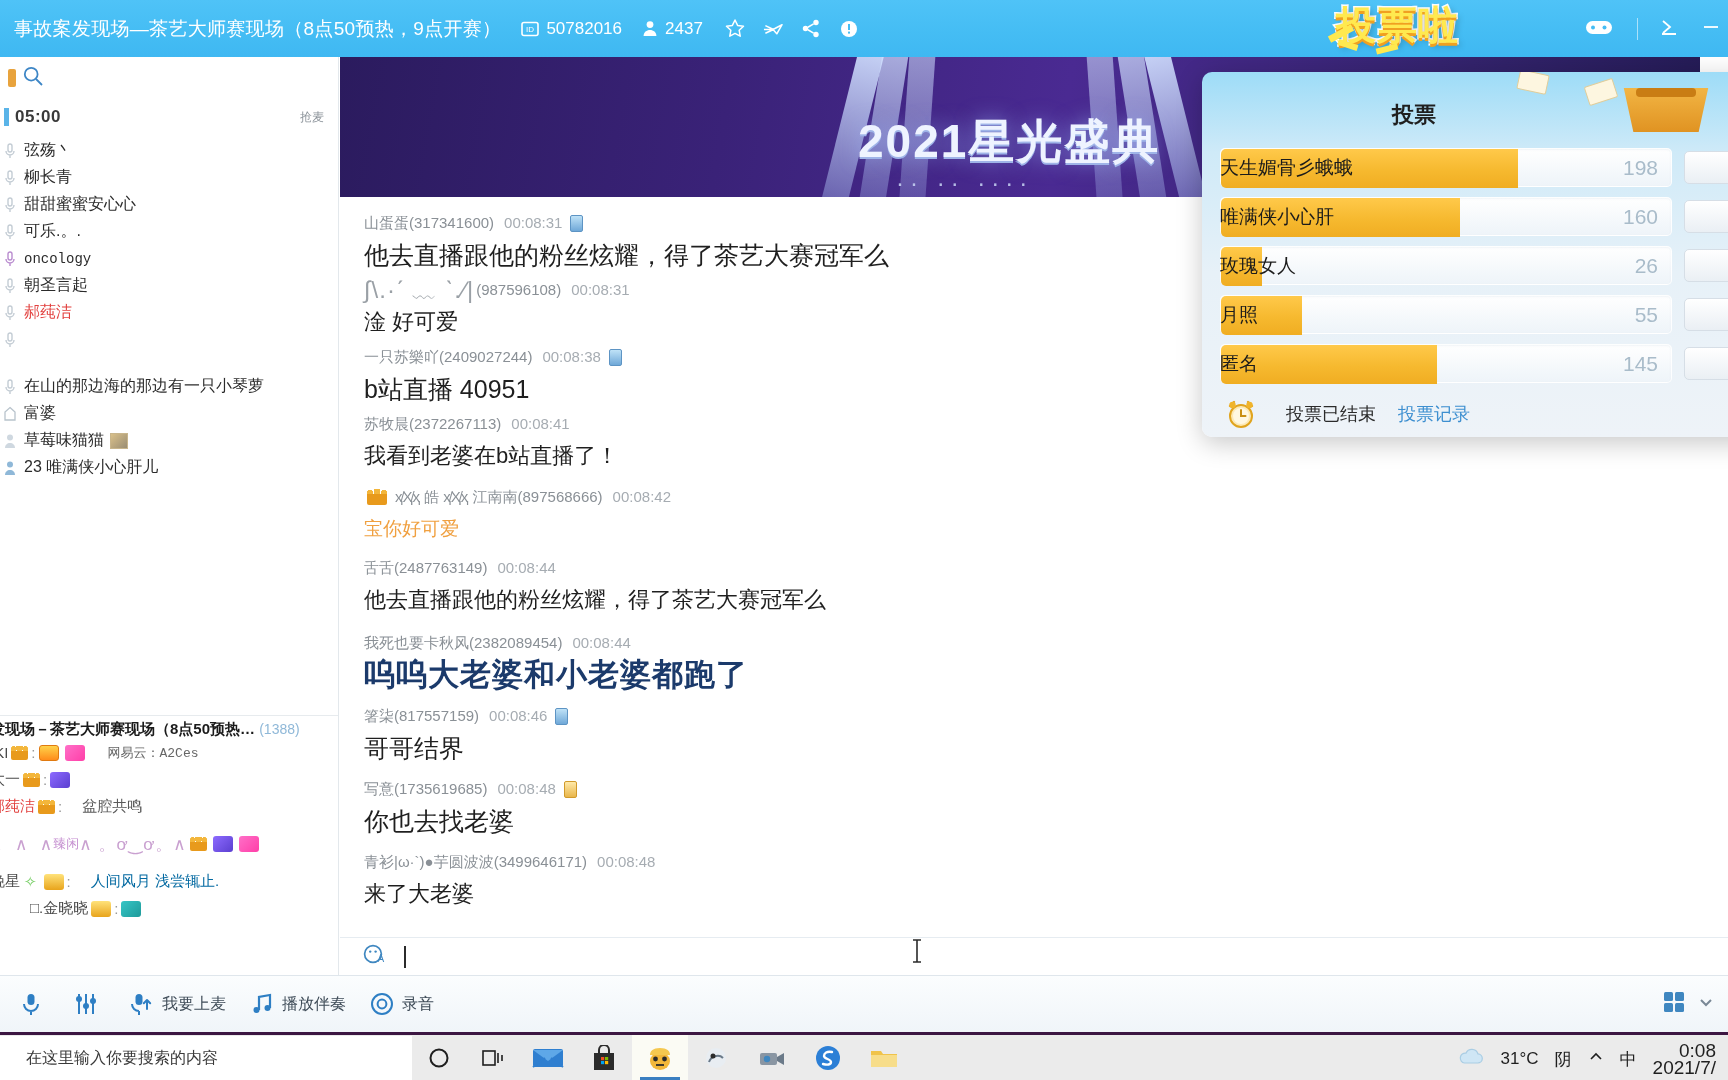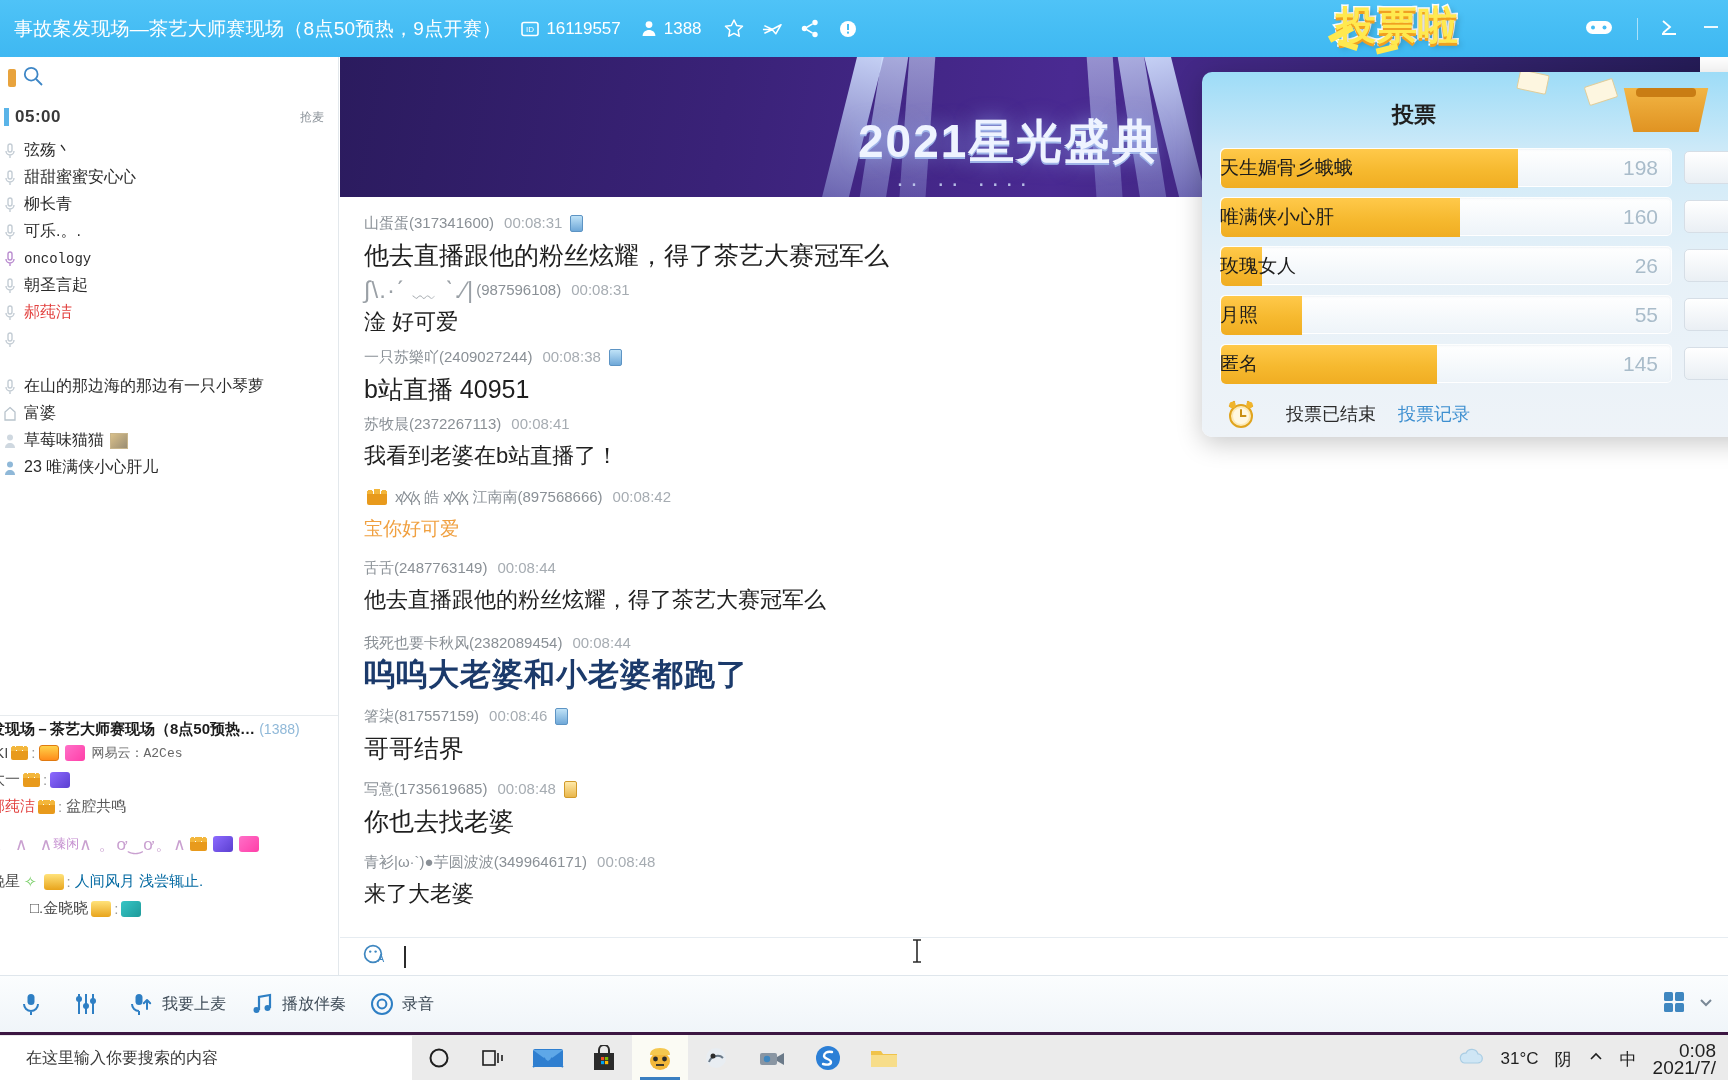--- a/index.html
+++ b/index.html
@@ -86,21 +86,21 @@
     font-size: 15px; font-weight: bold; color: #1b1b1b;
     white-space: nowrap; padding-left: 2px; margin-left: -12px;
   }
   .sb-roomtitle .cnt { color: #8fb8d8; font-weight: normal; font-size: 14px; }
   .sb-msg {
     font-size: 15px; color:#3b3b3b; white-space: nowrap; height: 27px;
     display:flex; align-items:center; margin-left: -10px;
   }
   .sb-msg .nm { color:#4a4a4a; }
   .sb-msg .nm.red { color:#e2413f; }
-  .sb-msg .txt { color:#5a5a5a; margin-left: 4px; }
+  .sb-msg .txt { color:#5a5a5a; margin-left: 20px; }
   .sb-msg .txt.mono { font-family:"Liberation Mono","DejaVu Sans Mono",monospace; font-size:13px; color:#666; }
   .sb-msg .txt.gray { color:#0369a1; }
   .crown {
     display:inline-block; width:17px; height:14px; margin:0 3px; vertical-align:middle;
     background:
       linear-gradient(180deg, transparent 0 5px, #e89a1c 5px 100%),
       radial-gradient(circle at 15% 22%, #f3b63b 0 3px, transparent 3px),
       radial-gradient(circle at 50% 14%, #f3b63b 0 3.5px, transparent 3.5px),
       radial-gradient(circle at 85% 22%, #f3b63b 0 3px, transparent 3px);
     border-radius: 2px;
@@ -289,31 +289,31 @@
   <div class="titlebar">
     <div class="tb-title lbl">事故案发现场—茶艺大师赛现场（8点50预热，9点开赛）</div>
 
     <div class="tb-chip">
       <span class="glyph">
         <svg width="18" height="16" viewBox="0 0 18 16">
             <rect x="1" y="1.5" width="16" height="13" rx="2" fill="none" stroke="#fff" stroke-width="1.6"></rect>
             <text x="9" y="11" font-size="8" fill="#fff" text-anchor="middle" font-family="Liberation Sans">ID</text>
           </svg>
       </span>
-      <span>16119557</span>
+      <span>50782016</span>
     </div>
 
     <div class="tb-chip">
       <span class="glyph">
         <svg width="16" height="17" viewBox="0 0 16 17">
             <circle cx="8" cy="4.6" r="3.4" fill="#fff"></circle>
             <path d="M1.6 16c0-3.8 2.9-6 6.4-6s6.4 2.2 6.4 6z" fill="#fff"></path>
           </svg>
       </span>
-      <span>1388</span>
+      <span>2437</span>
     </div>
 
     <div class="tb-icons">
       <span class="ic">
         <svg width="20" height="19" viewBox="0 0 20 19">
             <path d="M10 1l2.6 5.4 5.9.8-4.3 4.1 1 5.9L10 14.4 4.8 17.2l1-5.9L1.5 7.2l5.9-.8z" fill="none" stroke="#fff" stroke-width="1.5" stroke-linejoin="round"></path>
           </svg>
       </span>
       <span class="ic">
         <svg width="21" height="18" viewBox="0 0 21 18">
@@ -392,28 +392,28 @@
               <rect x="5" y="1" width="4" height="8" rx="2" fill="none" stroke="#c3ccd4" stroke-width="1.4"></rect>
               <path d="M3 8c0 2.2 1.8 4 4 4s4-1.8 4-4M7 12v3" stroke="#c3ccd4" stroke-width="1.4" fill="none"></path>
             </svg></span>
         <span class="lbl">弦殇丶</span>
       </div>
       <div class="sb-user">
         <span class="mic"><svg width="14" height="16" viewBox="0 0 14 16">
               <rect x="5" y="1" width="4" height="8" rx="2" fill="none" stroke="#c3ccd4" stroke-width="1.4"></rect>
               <path d="M3 8c0 2.2 1.8 4 4 4s4-1.8 4-4M7 12v3" stroke="#c3ccd4" stroke-width="1.4" fill="none"></path>
             </svg></span>
-        <span class="lbl">甜甜蜜蜜安心心</span>
+        <span class="lbl">柳长青</span>
       </div>
       <div class="sb-user">
         <span class="mic"><svg width="14" height="16" viewBox="0 0 14 16">
               <rect x="5" y="1" width="4" height="8" rx="2" fill="none" stroke="#c3ccd4" stroke-width="1.4"></rect>
               <path d="M3 8c0 2.2 1.8 4 4 4s4-1.8 4-4M7 12v3" stroke="#c3ccd4" stroke-width="1.4" fill="none"></path>
             </svg></span>
-        <span class="lbl">柳长青</span>
+        <span class="lbl">甜甜蜜蜜安心心</span>
       </div>
       <div class="sb-user">
         <span class="mic"><svg width="14" height="16" viewBox="0 0 14 16">
               <rect x="5" y="1" width="4" height="8" rx="2" fill="none" stroke="#c3ccd4" stroke-width="1.4"></rect>
               <path d="M3 8c0 2.2 1.8 4 4 4s4-1.8 4-4M7 12v3" stroke="#c3ccd4" stroke-width="1.4" fill="none"></path>
             </svg></span>
         <span class="lbl">可乐.。.</span>
       </div>
       <div class="sb-user mono">
         <span class="mic"><svg width="14" height="16" viewBox="0 0 14 16">

